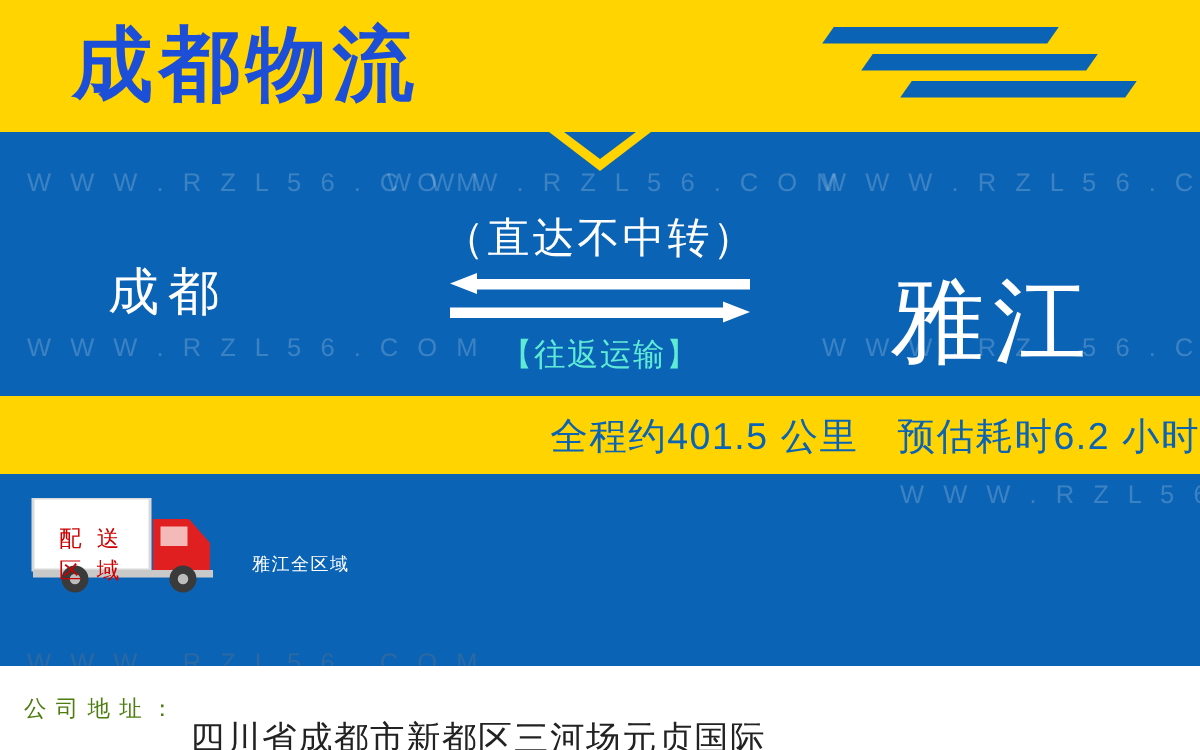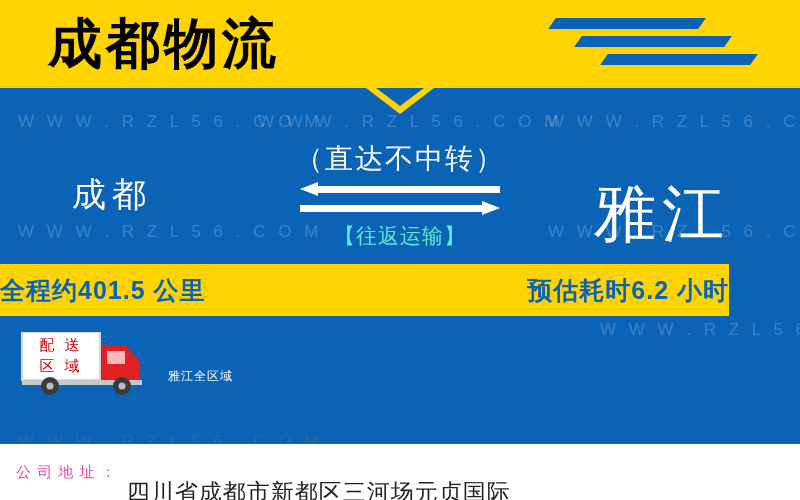--- a/index.html
+++ b/index.html
@@ -26,21 +26,21 @@
     left: 0; top: 0;
     width: 800px; height: 88px;
     background: #ffd400;
   }
   .header-title {
     position: absolute;
     left: 48px;
     top: 8px;
     font-size: 54px;
     font-weight: bold;
-    color: #000000;
+    color: #1d4ed8;
     letter-spacing: 4px;
     line-height: 70px;
     white-space: nowrap;
   }
   .chevrons {
     position: absolute;
     right: 18px;
     top: 12px;
     width: 230px;
     height: 64px;
@@ -152,27 +152,26 @@
     top: 0;
     width: 0; height: 0;
     border-top: 7px solid transparent;
     border-bottom: 7px solid transparent;
   }
   
   .stats-band {
     position: absolute;
     left: 0;
     top: 264px;
-    width: 729px;
+    width: 800px;
     height: 52px;
     background: #ffd400;
     display: flex;
     align-items: center;
-    justify-content: space-between;
-    font-weight: bold;
+    justify-content: flex-end;
   }
   .stats-text {
     font-size: 25px;
     color: #0b63b5;
     letter-spacing: 1px;
     white-space: nowrap;
   }
   .stats-gap {
     display: inline-block;
     width: 26px;
@@ -189,21 +188,21 @@
     position: absolute;
     left: 12px;
     top: 2px;
     width: 70px;
     height: 44px;
     color: #cc0000;
     font-size: 15px;
     line-height: 21px;
     text-align: center;
     letter-spacing: 3px;
-    padding-top: 0;
+    padding-top: 15px;
     box-sizing: border-box;
   }
   .coverage-text {
     position: absolute;
     left: 168px;
     top: 368px;
     font-size: 12px;
     color: #ffffff;
     letter-spacing: 1px;
   }
@@ -214,21 +213,21 @@
     bottom: 0;
     width: 800px;
     height: 56px;
     background: #ffffff;
     display: flex;
     align-items: center;
   }
   .footer-label {
     margin-left: 16px;
     font-size: 15px;
-    color: #ec4899;
+    color: #4d7c0f;
     letter-spacing: 1px;
   }
   .footer-address {
     margin-left: 10px;
     font-size: 23px;
     color: #222222;
     letter-spacing: 1px;
     white-space: nowrap;
     margin-top: 40px;
   }

